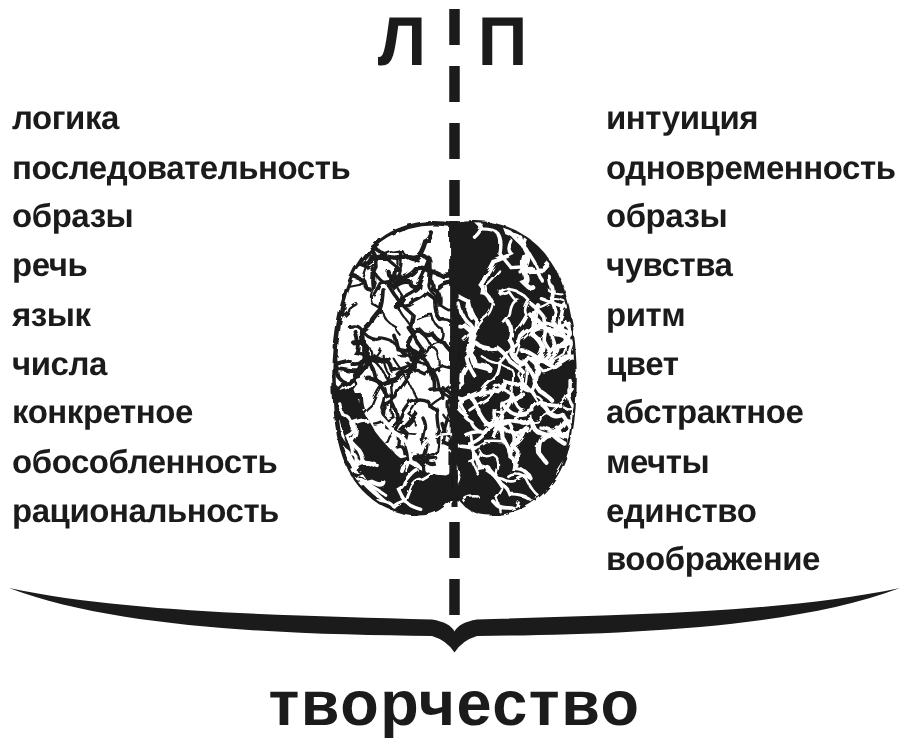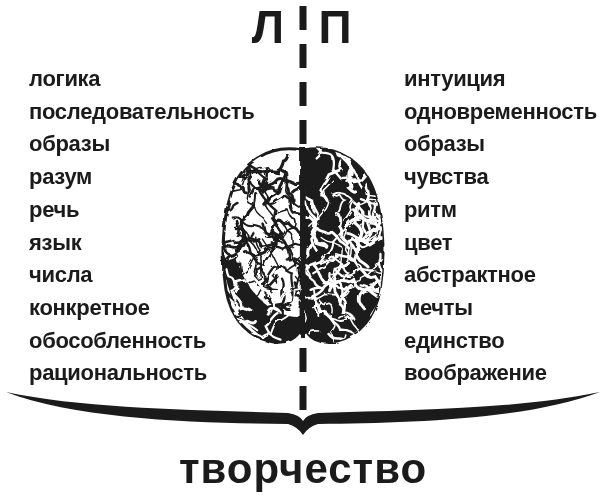--- a/index.html
+++ b/index.html
@@ -27,21 +27,21 @@
   .hemi-label.left  { left: 268px; }
   .hemi-label.right { left: 335px; }
   .trait-list {
     position: absolute;
     top: 63px;
     z-index: 2;
     font-size: 22px;
     font-weight: bold;
     letter-spacing: -0.3px;
   }
-  .trait-list.left  { left: 8px;  text-align: left; margin-left: 21px;  }
+  .trait-list.left  { left: 8px;  text-align: left;  }
   .trait-list.right { right: 9px; }
   .trait-list .trait { line-height: 32.7px; white-space: nowrap; }
   .brain-svg { left: 217px; top: 142px; z-index: 2; }
   .brace-svg { left: 0; top: 388px; z-index: 3; }
   .footer-label {
     position: absolute;
     top: 446px;
     left: 303px;
     transform: translateX(-50%);
     font-size: 42px;
@@ -61,21 +61,20 @@
     <line x1="303" y1="6" x2="303" y2="424" stroke="#1b1b1b" stroke-width="7" stroke-dasharray="24 14"></line>
   </svg>
 
   <div class="hemi-label left">Л</div>
   <div class="hemi-label right">П</div>
 
   <div class="trait-list left">
       <div class="trait">логика</div>
       <div class="trait">последовательность</div>
       <div class="trait">образы</div>
-      <div class="trait">разум</div>
       <div class="trait">речь</div>
       <div class="trait">язык</div>
       <div class="trait">числа</div>
       <div class="trait">конкретное</div>
       <div class="trait">обособленность</div>
       <div class="trait">рациональность</div>
     </div>
   <div class="trait-list right">
       <div class="trait">интуиция</div>
       <div class="trait">одновременность</div>

